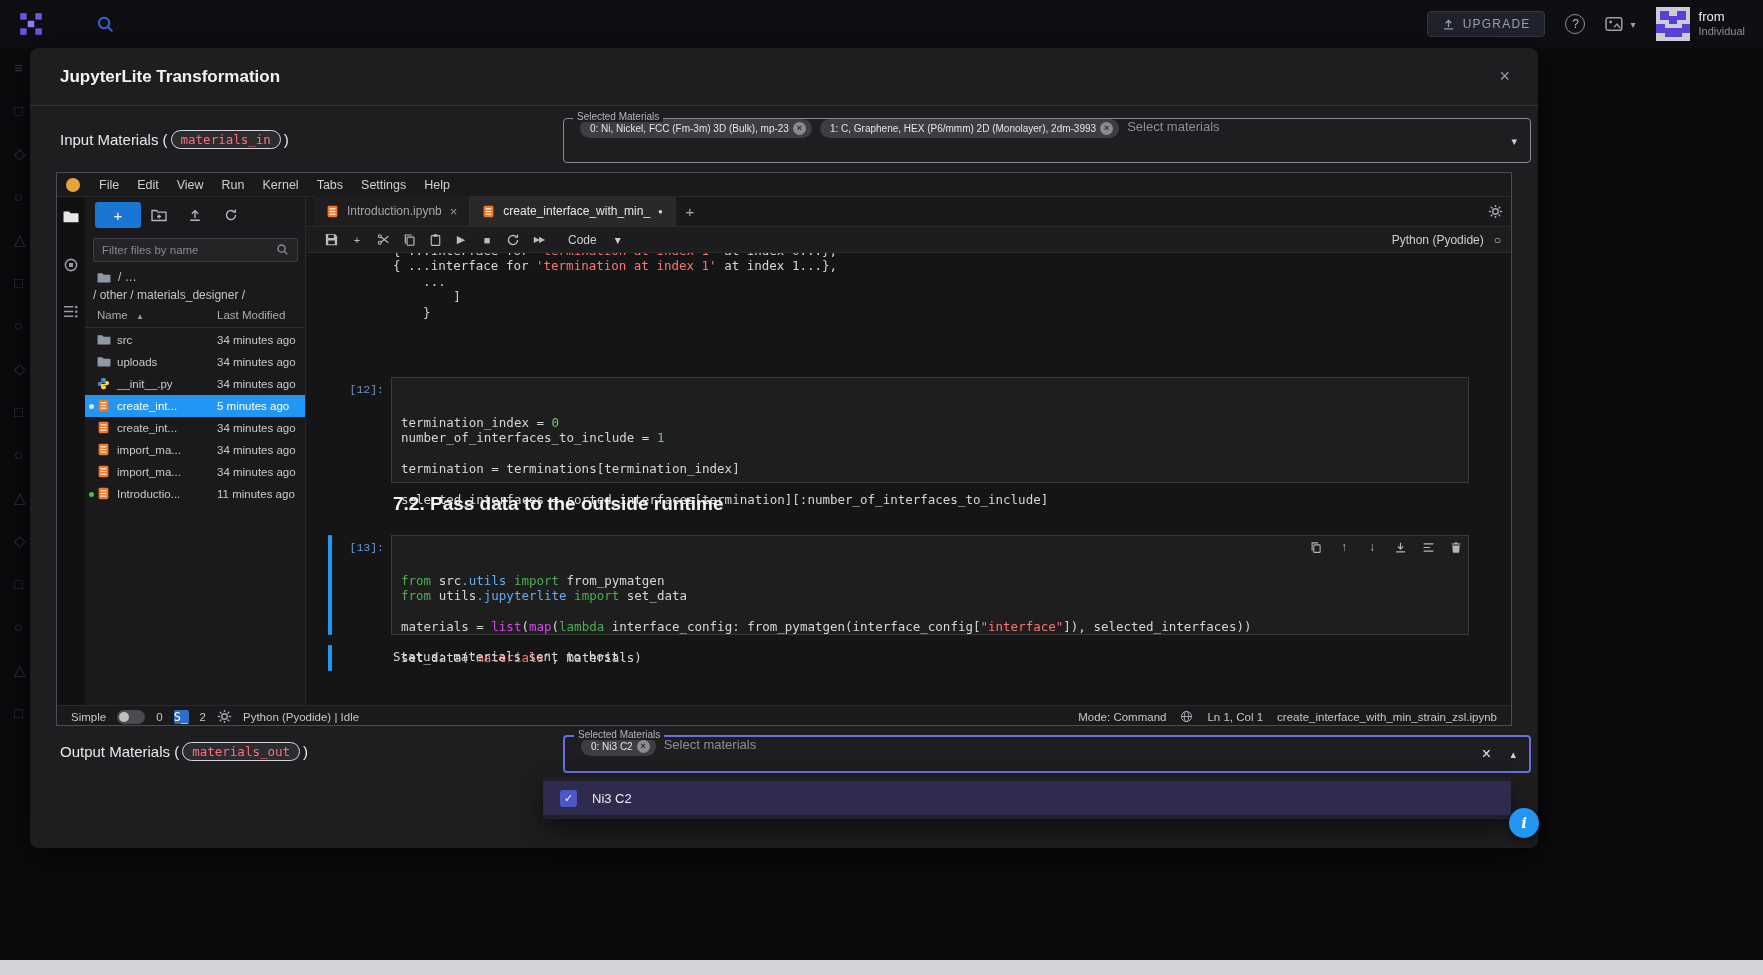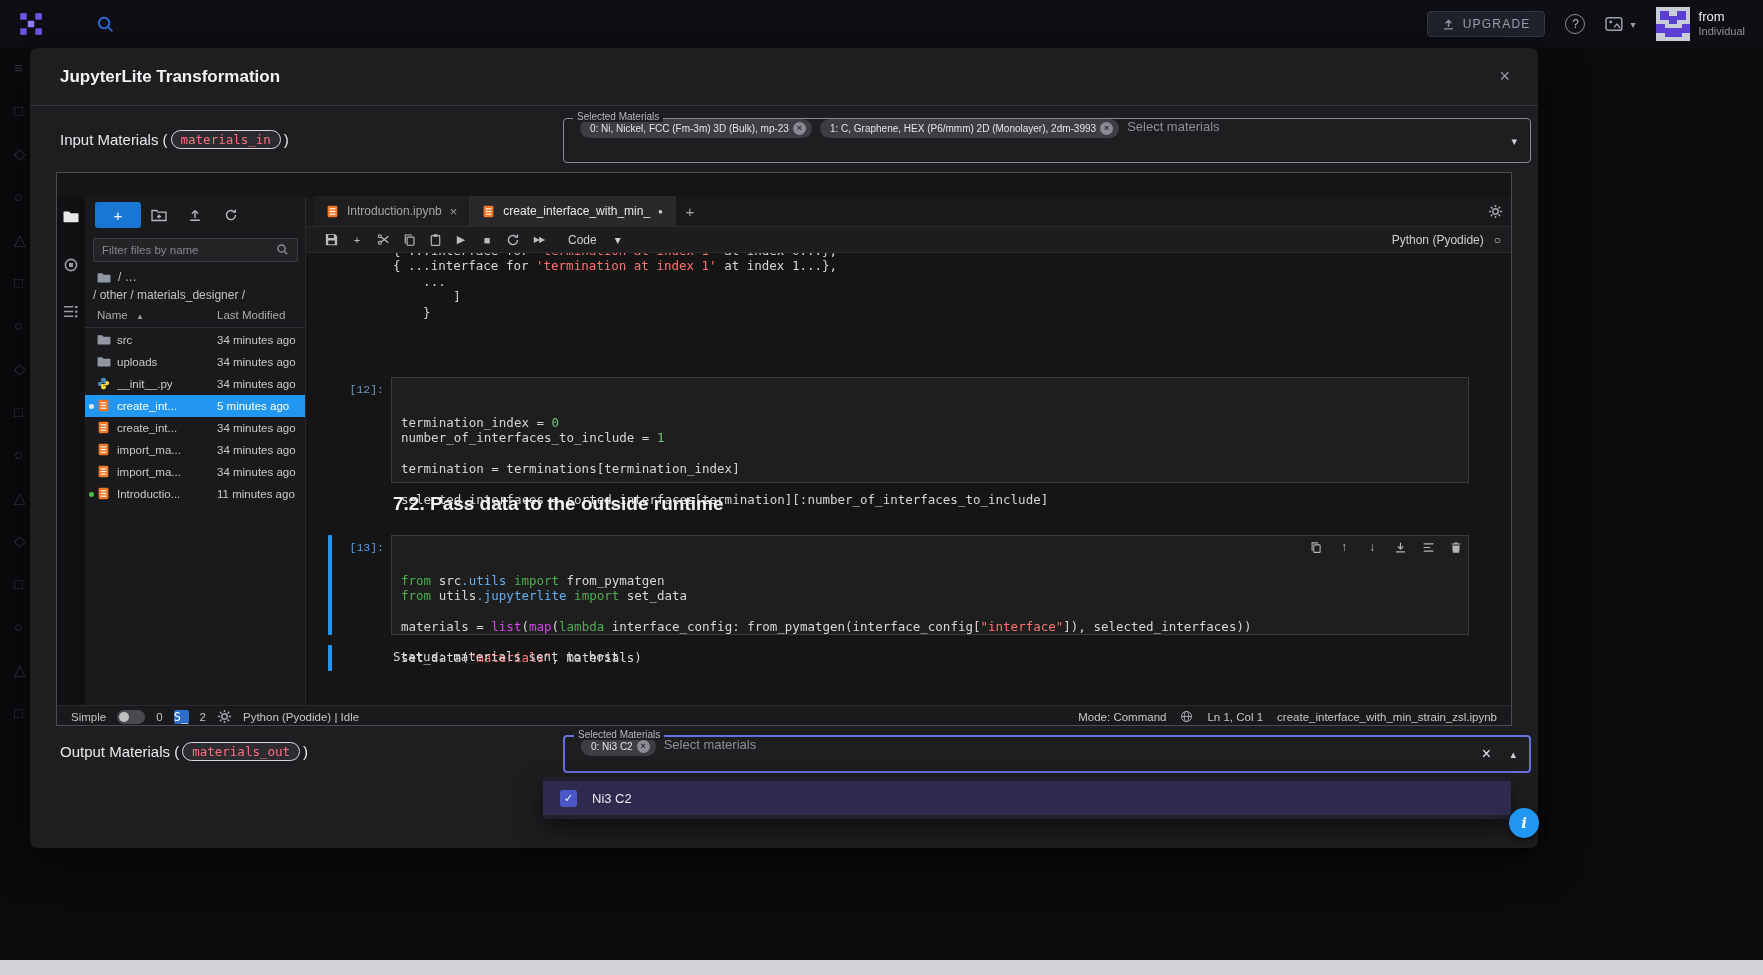--- a/index.html
+++ b/index.html
@@ -241,20 +241,33 @@
           <span class="sel-chip">
             <span class="sel-chip-label">1: C, Graphene, HEX (P6/mmm) 2D (Monolayer), 2dm-3993</span>
             <span class="sel-chip-x">×</span>
           </span>
         </span>
       <span class="sel-placeholder">Select materials</span>
       <span class="sel-caret">▾</span>
     </div>
 
     <div class="jl">
+      <div class="jl-menubar">
+        <span class="jl-logo"></span>
+        <span class="menubar-items">
+            <span class="menu-item">File</span>
+            <span class="menu-item">Edit</span>
+            <span class="menu-item">View</span>
+            <span class="menu-item">Run</span>
+            <span class="menu-item">Kernel</span>
+            <span class="menu-item">Tabs</span>
+            <span class="menu-item">Settings</span>
+            <span class="menu-item">Help</span>
+          </span>
+      </div>
 
       <div class="jl-activity">
         <span class="act-icon">
             <svg width="16" height="14" viewBox="0 0 16 14">
               <path fill="#e8e8e8" d="M1 2.5h5l1.6 1.8H15c.3 0 .5.2.5.5v8c0 .3-.2.5-.5.5H1c-.3 0-.5-.2-.5-.5v-9.8c0-.3.2-.5.5-.5z"></path>
             </svg>
           </span>
         <span class="act-icon">
             <svg width="16" height="16" viewBox="0 0 16 16">
               <circle cx="8" cy="8" r="5.6" fill="none" stroke="#9a9aa0" stroke-width="1.6"></circle>

